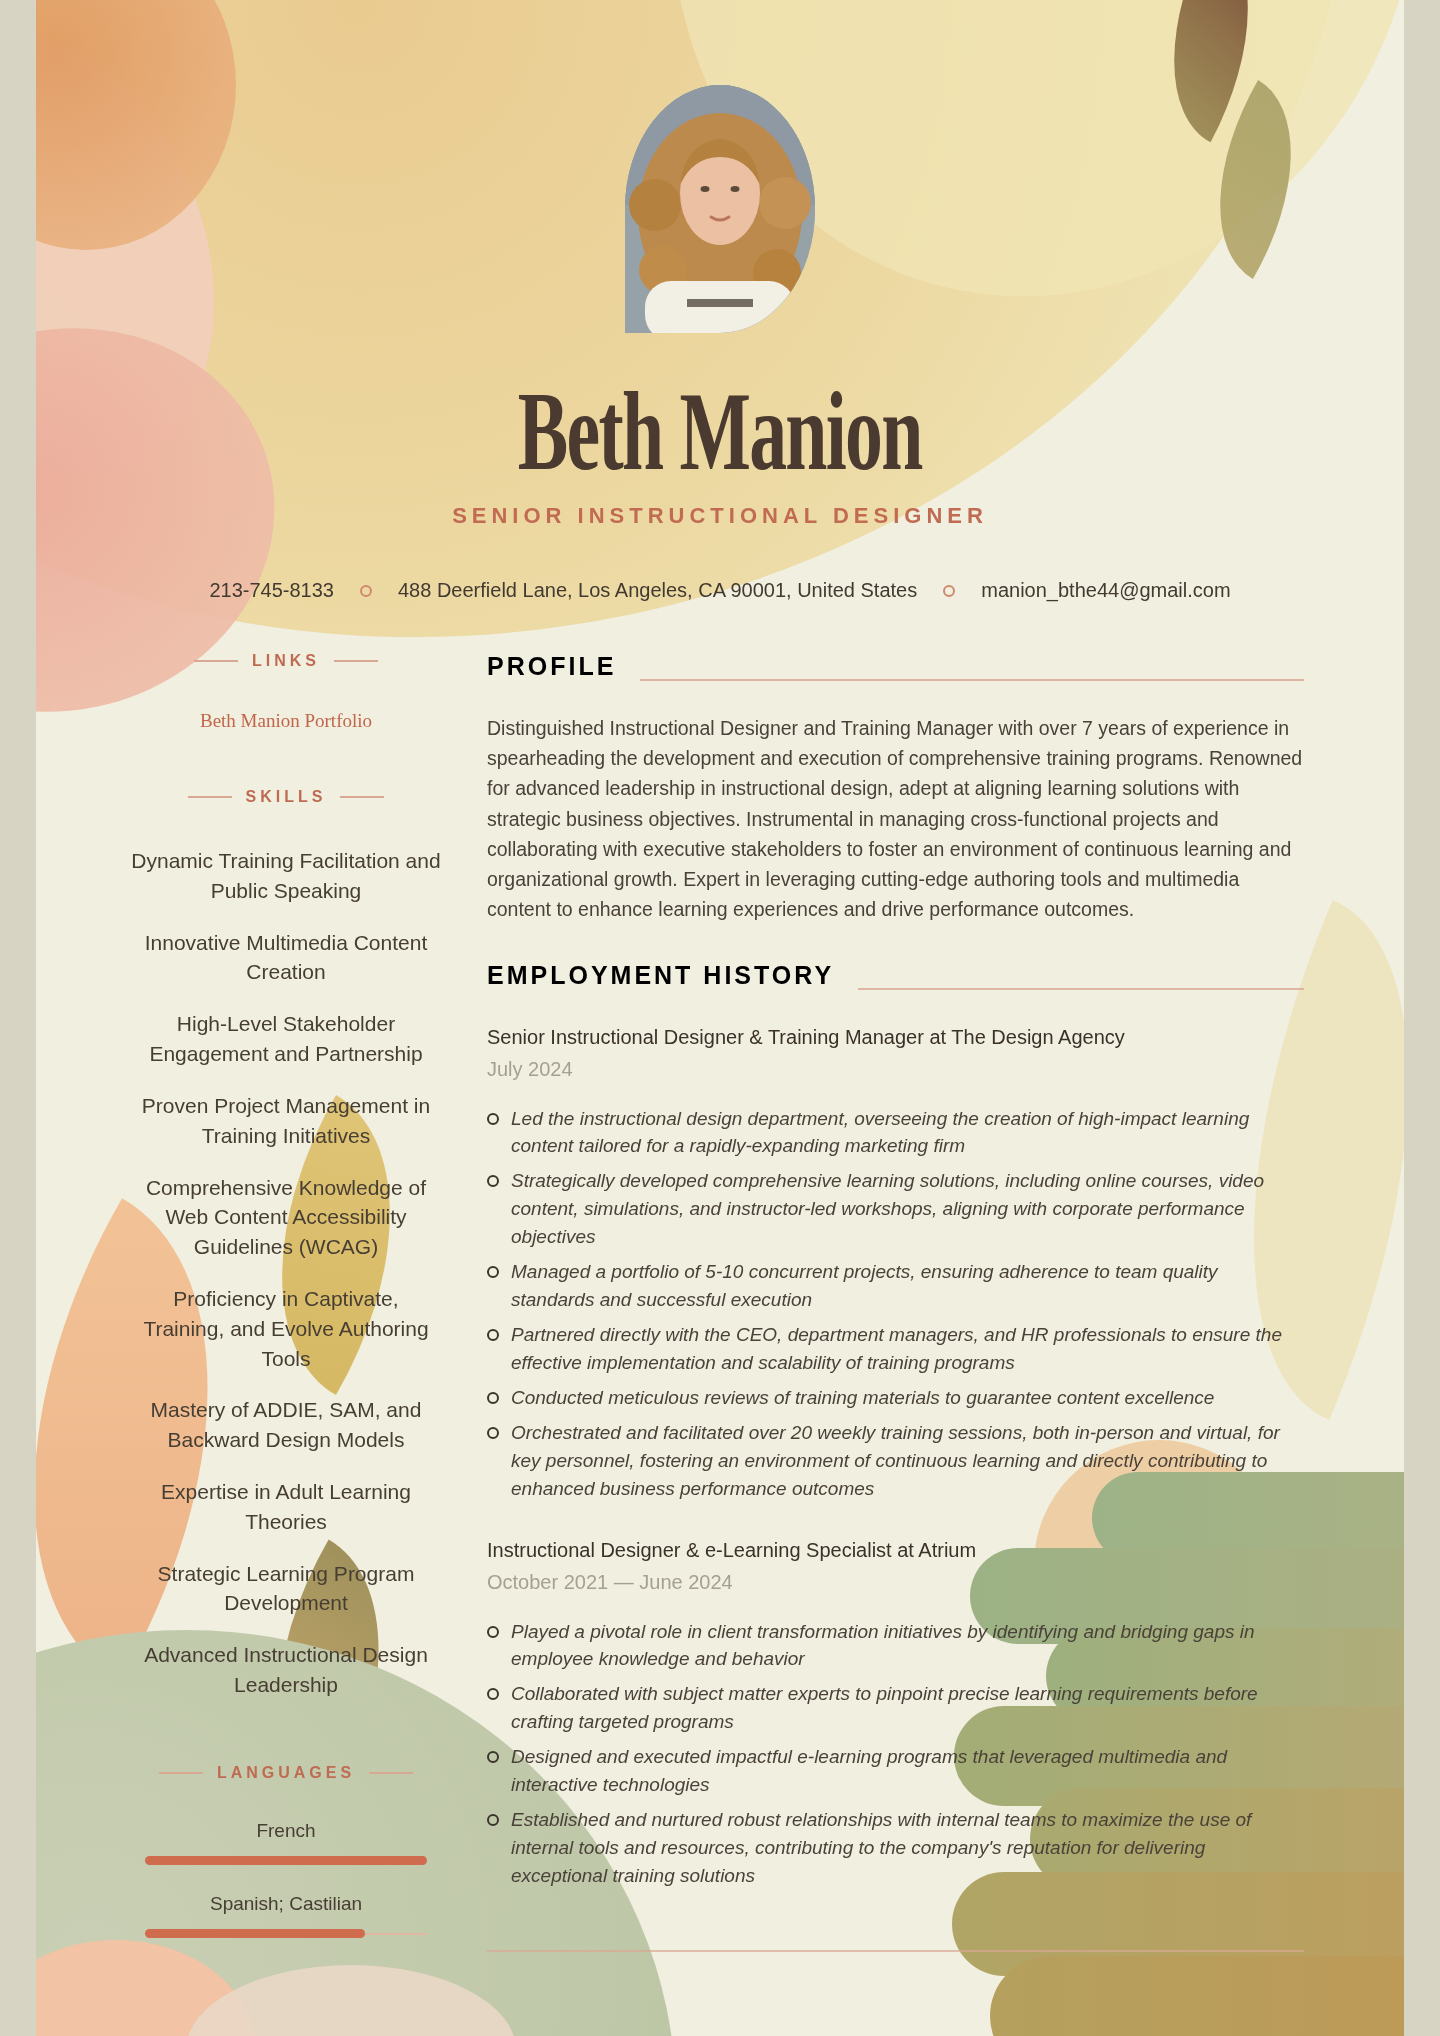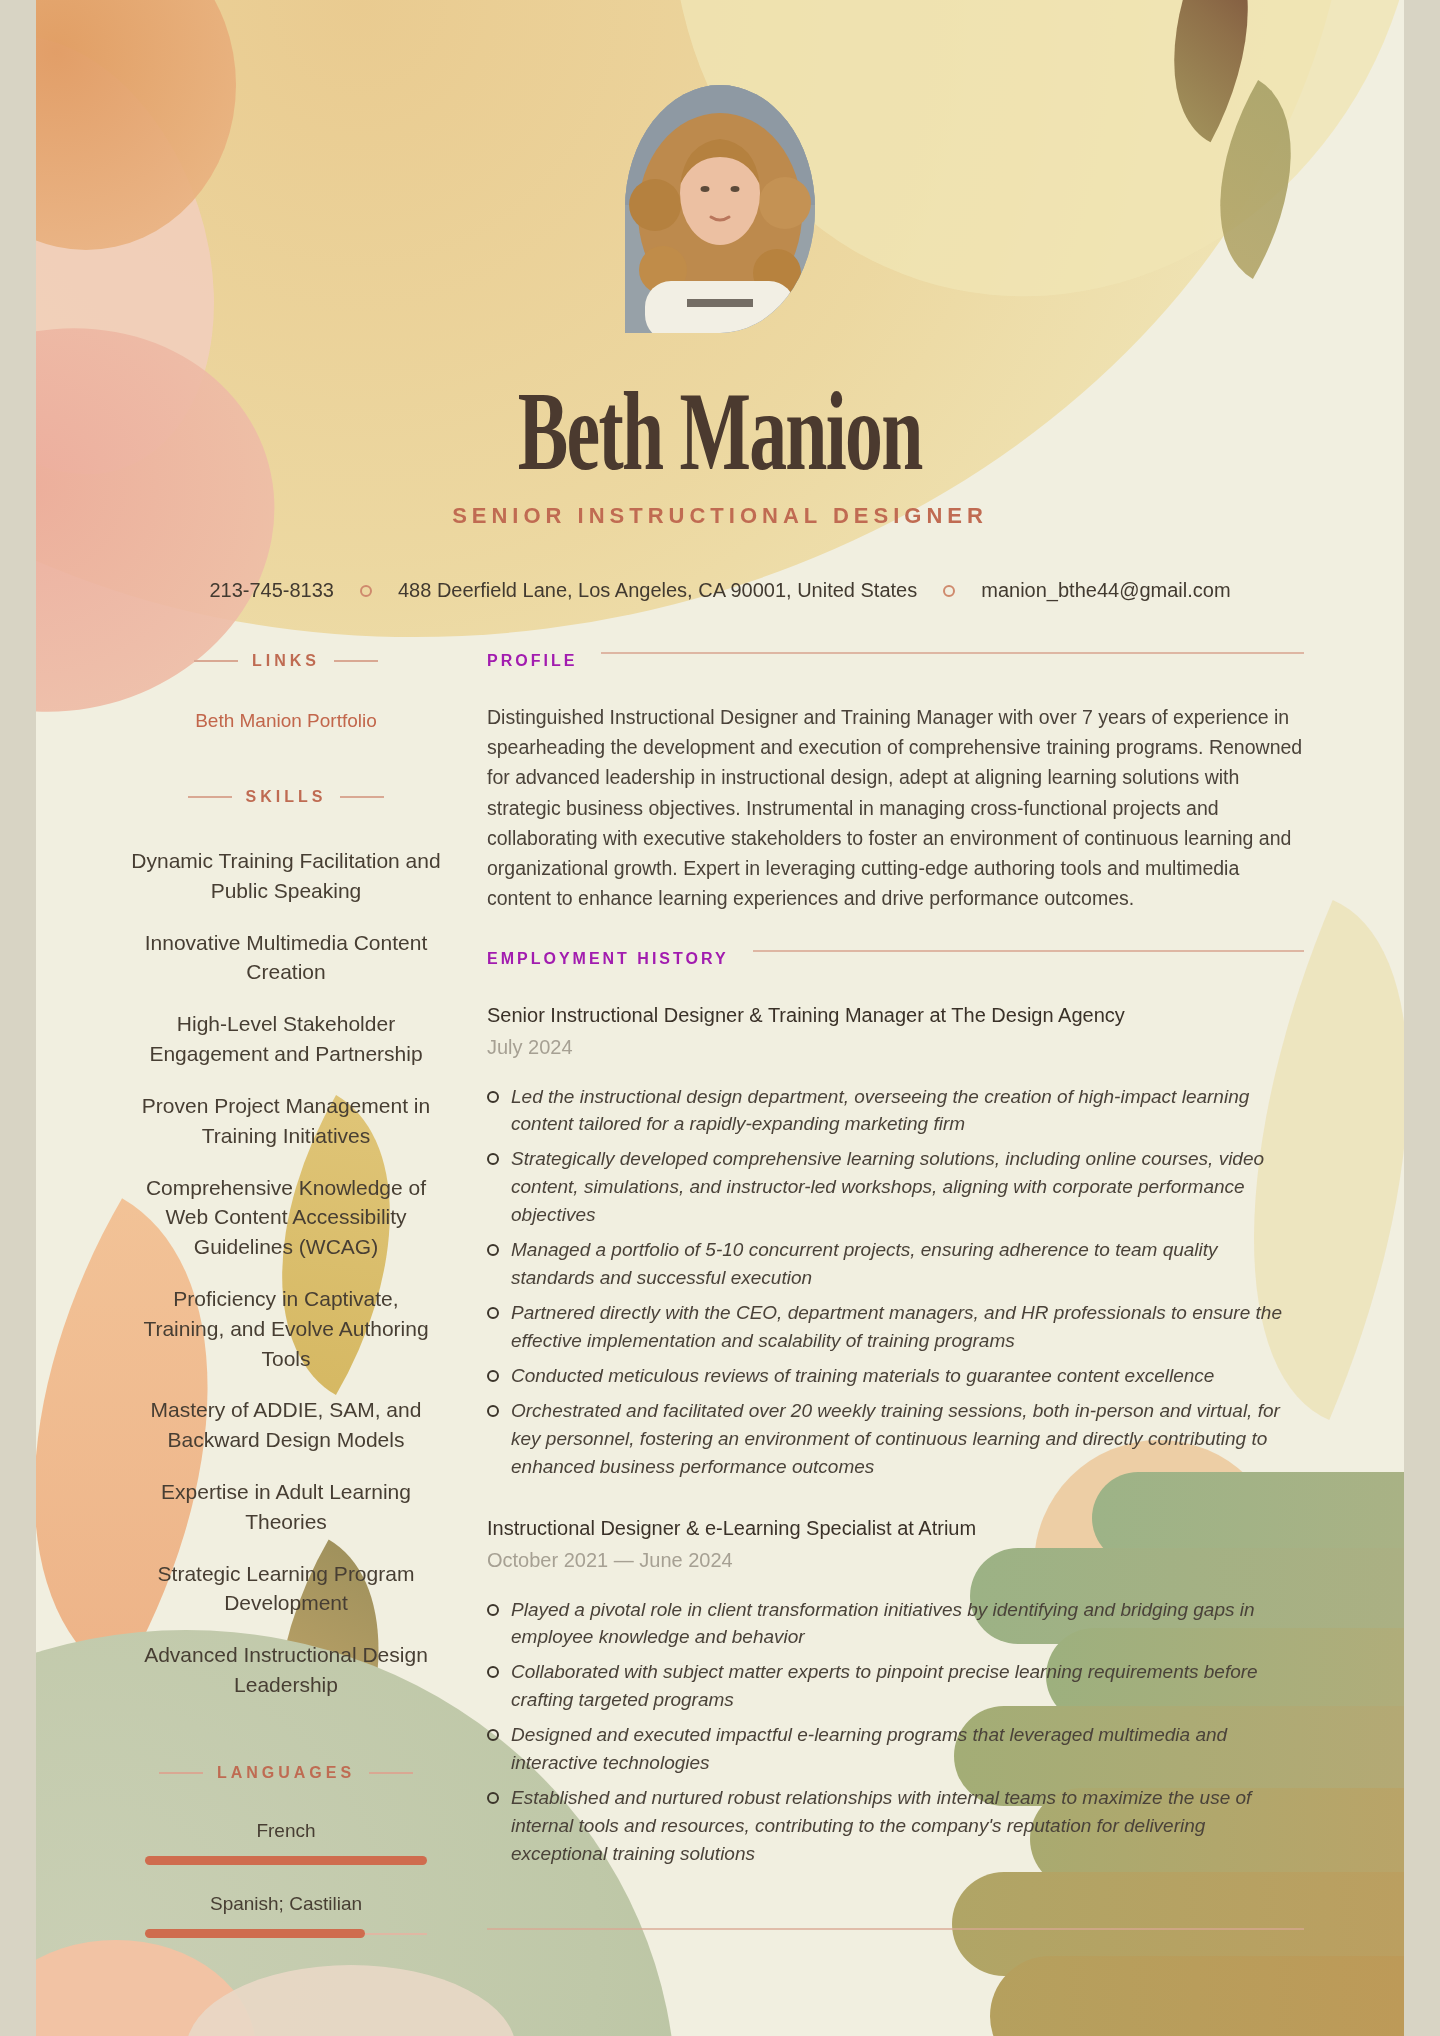--- a/index.html
+++ b/index.html
@@ -95,36 +95,36 @@
   .main{flex:1;min-width:0;}
 
   .side-heading{
     display:flex;align-items:center;justify-content:center;gap:14px;
     color:#bf6b52;font-weight:700;font-size:16px;letter-spacing:4px;
   }
   .side-heading .dash{width:44px;height:2px;background:#d9a893;flex:none;}
 
   .portfolio-link{
     display:inline-block;margin-top:40px;
-    color:#c2664b;font-size:19px;text-decoration:none;cursor:pointer;
+    color:#c2664b;font-size:19px;text-decoration:none;cursor:pointer;font-family:Liberation Serif, serif;
   }
   .skills-section{margin-top:56px;}
   .skills-list{margin-top:40px;}
   .skill-item{font-size:21px;line-height:1.42;color:#473e33;margin-bottom:22px;}
   .languages-section{margin-top:64px;}
   .lang-list{margin-top:38px;padding:0 14px;}
   .lang-item{margin-bottom:28px;}
   .lang-name{font-size:19px;color:#473e33;}
   .lang-track{position:relative;height:9px;margin-top:14px;}
   .lang-track::before{content:"";position:absolute;left:0;right:0;top:4px;height:2px;background:#e0b7a3;}
   .lang-fill{position:absolute;left:0;top:0;height:9px;border-radius:6px;background:#cf6c4e;}
 
   .main-heading{
-    display:flex;align-items:flex-start;
-    color:#a21caf;font-weight:700;font-size:16px;letter-spacing:3px;
+    display:flex;align-items:flex-end;
+    color:#000000;font-weight:700;font-size:25px;letter-spacing:3px;
   }
   .main-heading .rule{flex:1;height:2px;background:#d9a893;margin-left:24px;opacity:.8;}
   .profile-text{margin:32px 0 0;font-size:19.5px;line-height:1.55;color:#4a4239;}
   .employment-section{margin-top:36px;}
   .job{margin-top:36px;}
   .job-title{margin:0;font-size:20px;font-weight:400;color:#3a3128;}
   .job-period{margin-top:9px;font-size:20px;color:#a6a093;}
   .bullets{list-style:none;margin:24px 0 0;padding:0;}
   .bullets li{display:flex;gap:12px;margin-bottom:7px;font-style:italic;}
   .bullet-marker{width:8px;height:8px;border:2px solid #3c352b;border-radius:50%;flex:none;margin-top:8px;}

